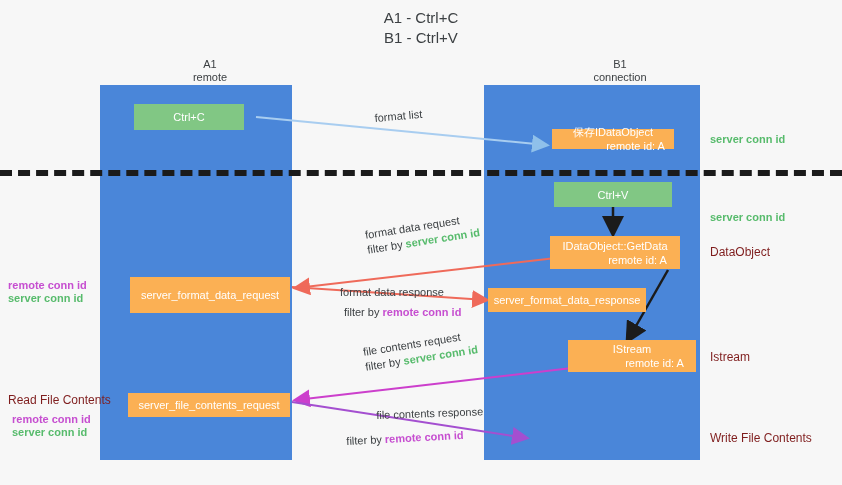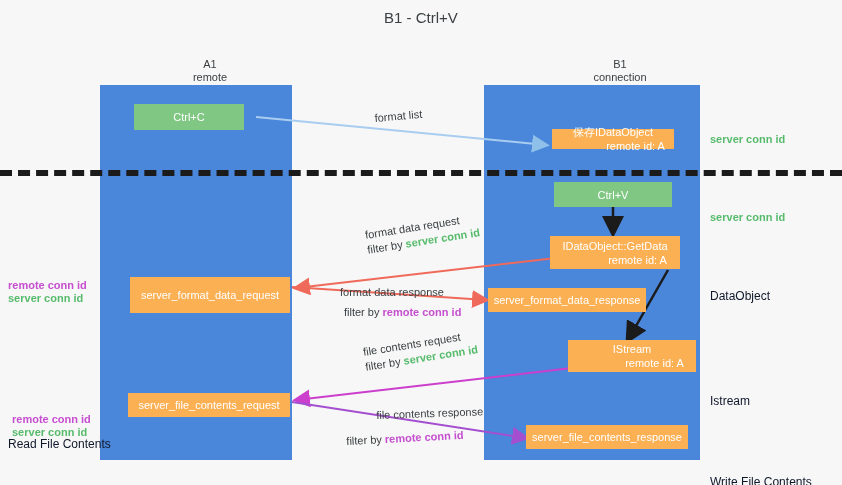--- a/index.html
+++ b/index.html
@@ -64,21 +64,21 @@
   .node.orange { background: #fbb054; }
   .node .l2 { font-size: 11px; margin-left: 45px; }
 
   
   .ann {
     font-size: 11px; line-height: 14px;
   }
   .green-txt  { color: #57bb6c; font-weight: bold; }
   .purple-txt { color: #c64ed0; font-weight: bold; }
   .plain-txt  { color: #3c4043; }
-  .right-lbl  { font-size: 12px; color: #0f172a; margin-top: 44px; }
+  .right-lbl  { font-size: 12px; color: #7f1d1d; }
 
   
   .edge-lbl {
     font-size: 11px; line-height: 15px;
     color: #3c4043;
     white-space: nowrap;
   }
   .edge-lbl.rot-up   { transform: rotate(-9deg); transform-origin: left top; }
 
   svg.overlay {
@@ -86,20 +86,21 @@
     width: 842px; height: 485px;
     pointer-events: none;
   }
 </style>
 </head>
 <body>
 
 <div id="stage">
 
   <div class="abs" id="title">
+    <div>A1 - Ctrl+C</div>
     <div>B1 - Ctrl+V</div>
   </div>
 
   <div class="abs col-head" id="head-a1">
     <div>A1</div>
     <div>remote</div>
   </div>
   <div class="abs col-head" id="head-b1">
     <div>B1</div>
     <div>connection</div>
@@ -172,23 +173,20 @@
 
   <div class="abs node orange" style="left:568px; top:340px; width:128px; height:32px;">
     <div>IStream</div>
     <div class="l2">remote id: A</div>
   </div>
 
   <div class="abs node orange" style="left:128px; top:393px; width:162px; height:24px;">
     <div>server_file_contents_request</div>
   </div>
 
-  <div class="abs node orange" style="left:526px; top:425px; width:162px; height:24px;">
-    <div>server_file_contents_response</div>
-  </div>
 
   <div class="abs edge-lbl" style="left:374px; top:111px; transform:rotate(-5deg); transform-origin:left top;">
     <span>format list</span>
   </div>
 
   <div class="abs edge-lbl rot-up" style="left:364px; top:228px;">
     <div>format data request</div>
     <div>
       <span class="plain-txt">filter by </span><span class="green-txt">server conn id</span>
     </div>

